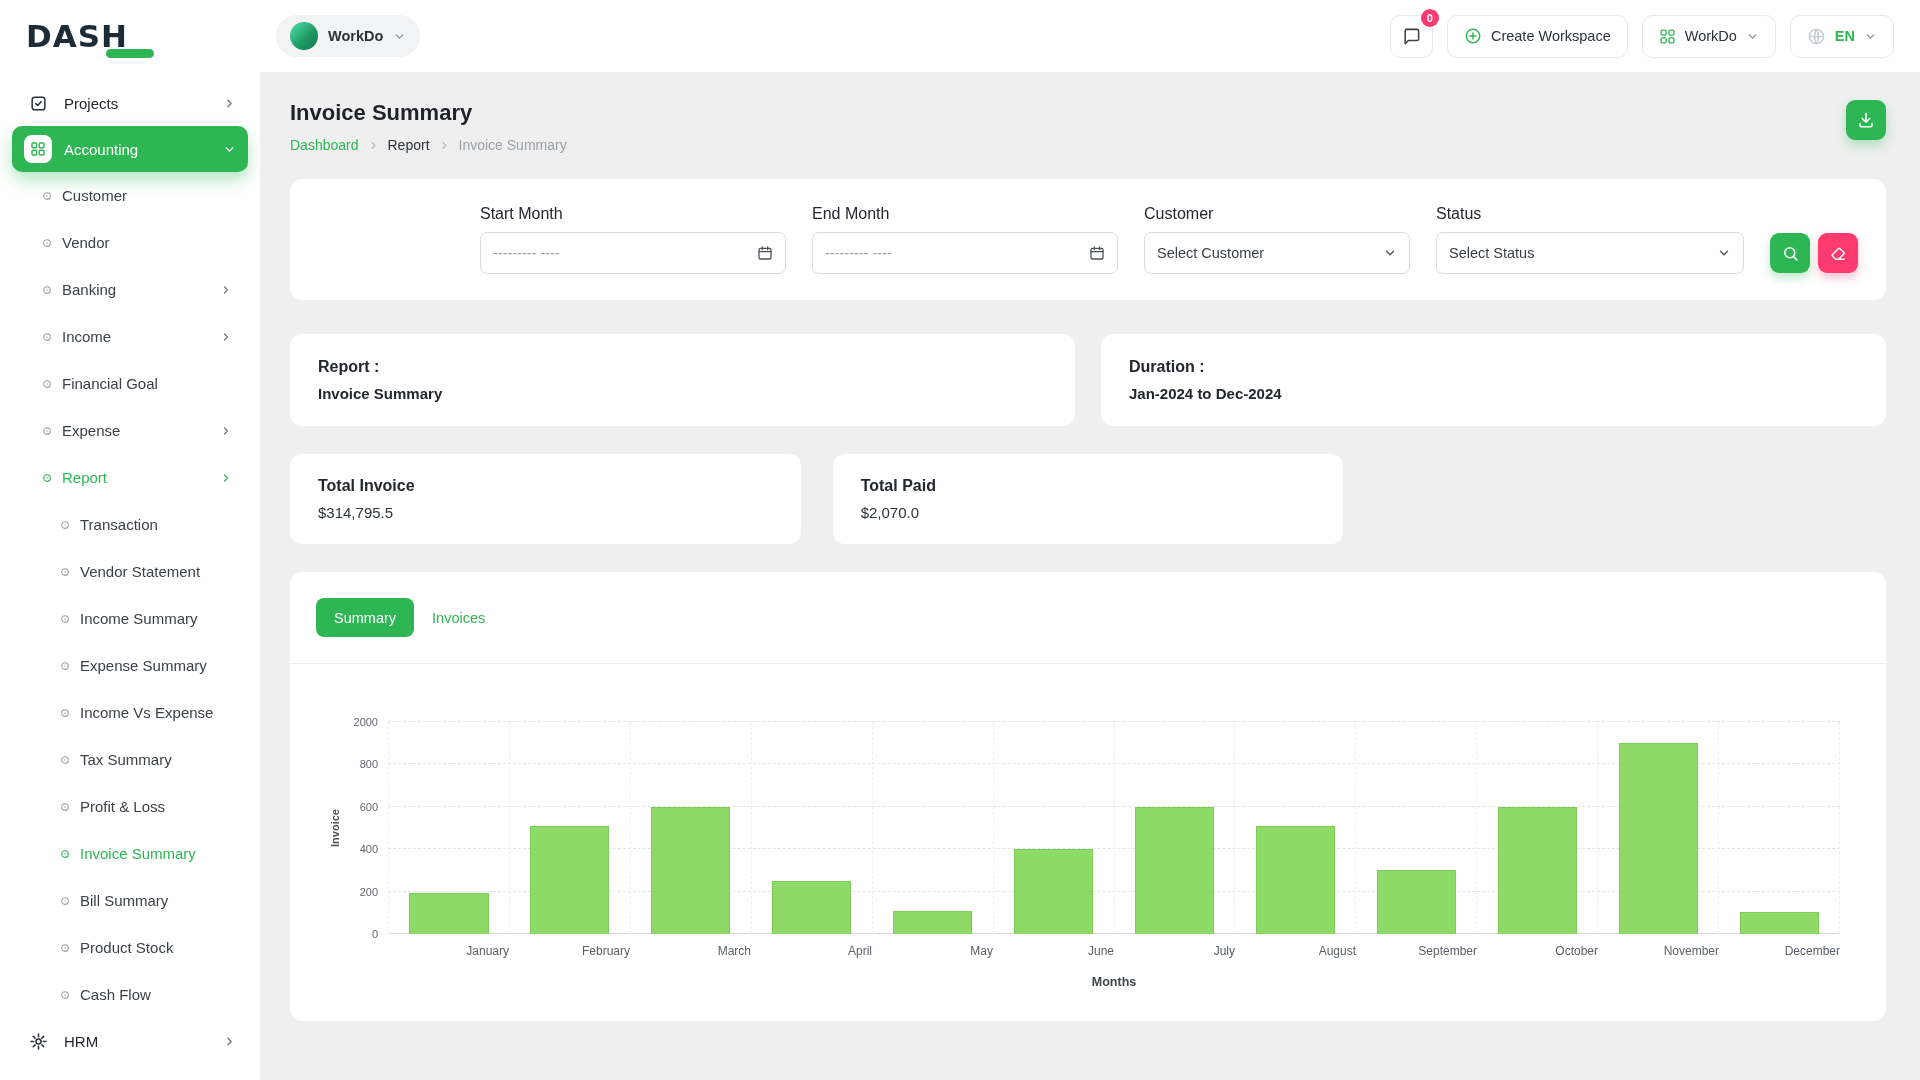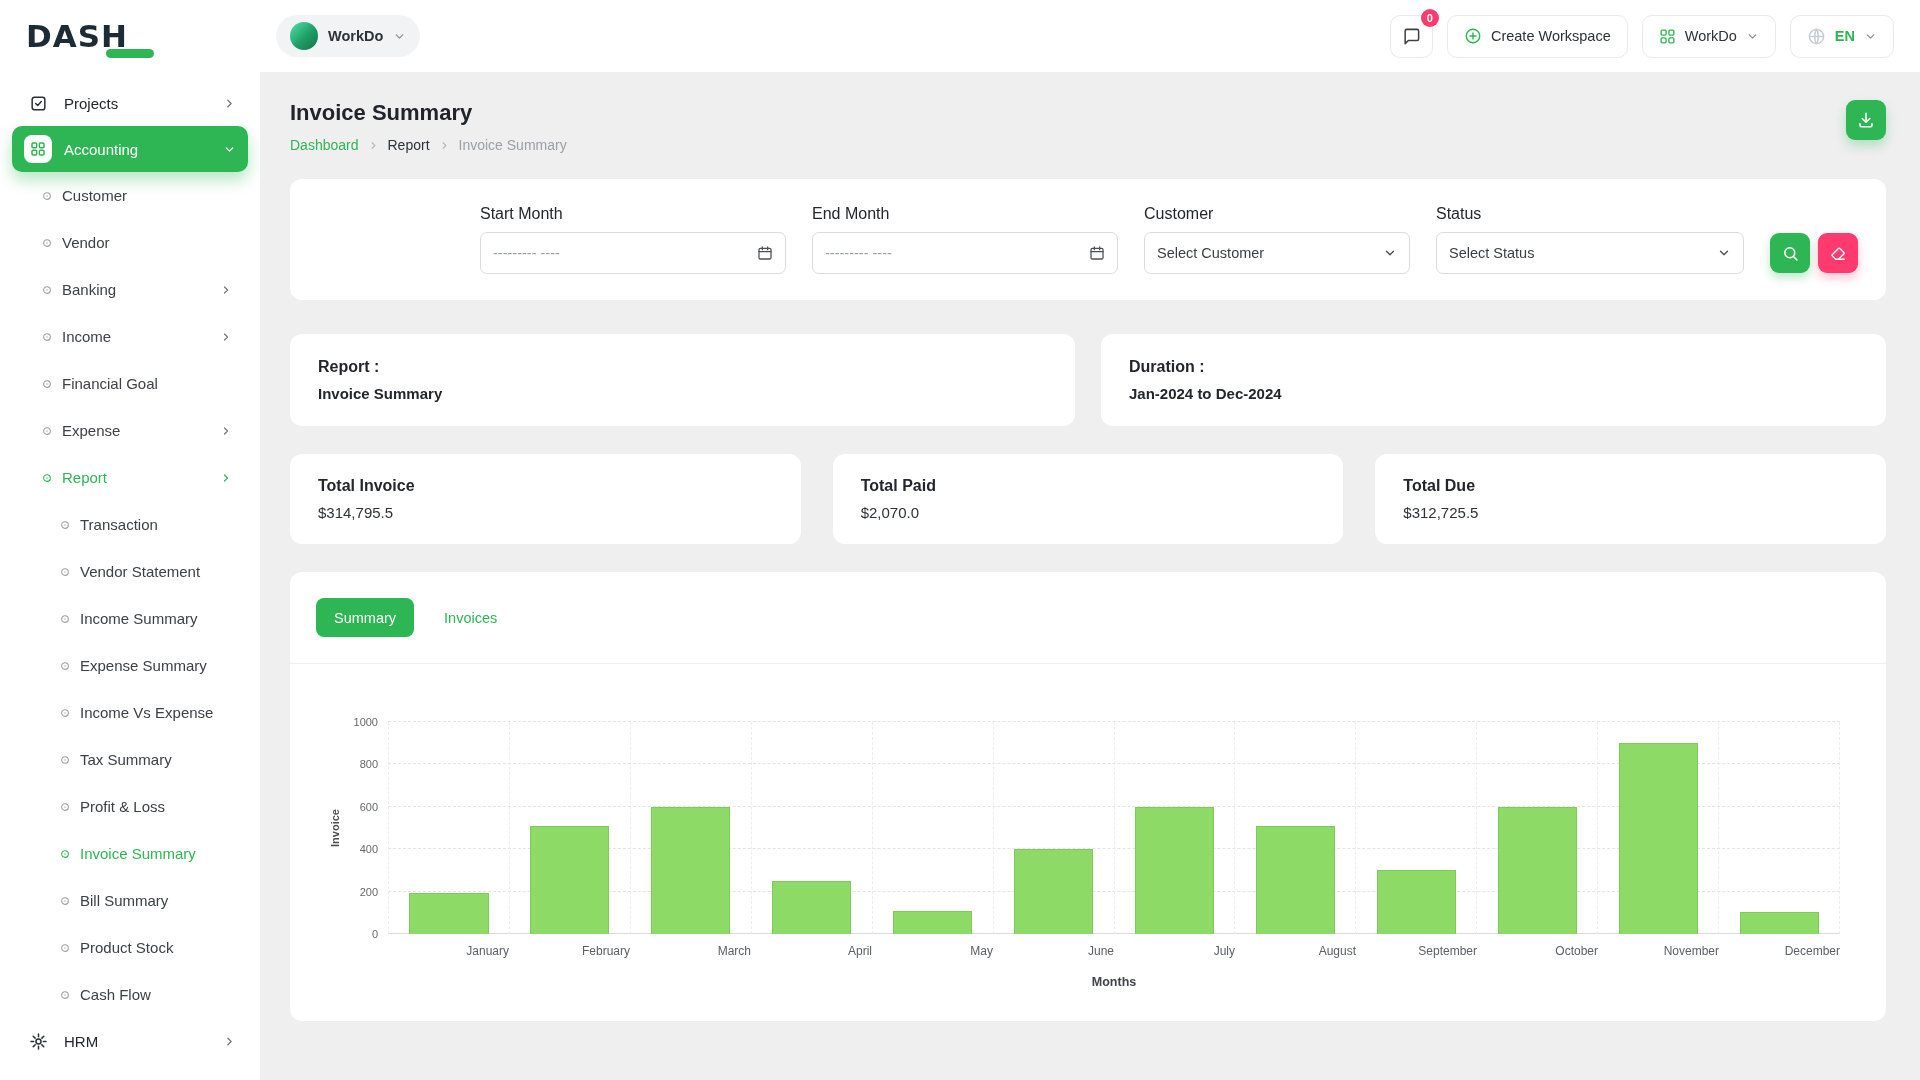--- a/index.html
+++ b/index.html
@@ -76,21 +76,21 @@
   .info-card{padding:24px 28px}
   .info-label{font-size:16px;font-weight:700;color:#23272d}
   .info-value{font-size:15px;font-weight:700;color:#23272d;margin-top:9px}
 
   .totals-grid{display:grid;grid-template-columns:1fr 1fr 1fr;gap:32px;margin-top:28px}
   .total-card{padding:23px 28px}
   .total-label{font-size:16px;font-weight:700;color:#23272d}
   .total-value{font-size:15px;color:#2c3238;margin-top:9px}
 
   .chart-card{margin-top:28px;padding:0 0 32px}
-  .tabs{display:flex;gap:12px;padding:26px 26px}
+  .tabs{display:flex;gap:0;padding:26px 26px}
   .tab{height:39px;padding:0 18px;border-radius:8px;display:flex;align-items:center;font-size:14.5px;cursor:pointer}
   .tab.active{background:var(--primary);color:#fff}
   .tab.plain{color:var(--primary)}
   .tabs-divider{height:1px;background:#edeff1}
 
   .chart-area{padding:58px 46px 0 98px;position:relative}
   .y-title{position:absolute;left:26px;top:158px;transform:rotate(-90deg);font-size:11px;font-weight:600;color:#4b5157}
   .chart-plot{position:relative;height:212px}
   .gridline{position:absolute;left:0;right:0;border-top:1px dashed #e2e4e7}
   .gridline.zero{border-top:1px solid #d8dadd}
@@ -533,24 +533,20 @@
 
   <section class="totals-grid">
     <div class="card total-card">
       <div class="total-label">Total Invoice</div>
       <div class="total-value">$314,795.5</div>
     </div>
     <div class="card total-card">
       <div class="total-label">Total Paid</div>
       <div class="total-value">$2,070.0</div>
     </div>
-    <div class="card total-card">
-      <div class="total-label">Total Due</div>
-      <div class="total-value">$312,725.5</div>
-    </div>
   </section>
 
   <section class="card chart-card">
     <div class="tabs">
       <div class="tab active">Summary</div>
       <div class="tab plain">Invoices</div>
     </div>
     <div class="tabs-divider"></div>
 
     <div class="chart-area">
@@ -560,21 +556,21 @@
           <div class="ytick" style="bottom: 0%;">0</div>
           <div class="gridline" style="bottom: 20%;"></div>
           <div class="ytick" style="bottom: 20%;">200</div>
           <div class="gridline" style="bottom: 40%;"></div>
           <div class="ytick" style="bottom: 40%;">400</div>
           <div class="gridline" style="bottom: 60%;"></div>
           <div class="ytick" style="bottom: 60%;">600</div>
           <div class="gridline" style="bottom: 80%;"></div>
           <div class="ytick" style="bottom: 80%;">800</div>
           <div class="gridline" style="bottom: 100%;"></div>
-          <div class="ytick" style="bottom: 100%;">1000</div>
+          <div class="ytick" style="bottom: 100%;">2000</div>
           <div class="slots">
             <div class="slot">
               <div class="bar" style="height: 19.5%; background: rgb(141, 218, 102);"></div>
             </div>
             <div class="slot">
               <div class="bar" style="height: 51%; background: rgb(141, 218, 102);"></div>
             </div>
             <div class="slot">
               <div class="bar" style="height: 60%; background: rgb(141, 218, 102);"></div>
             </div>

